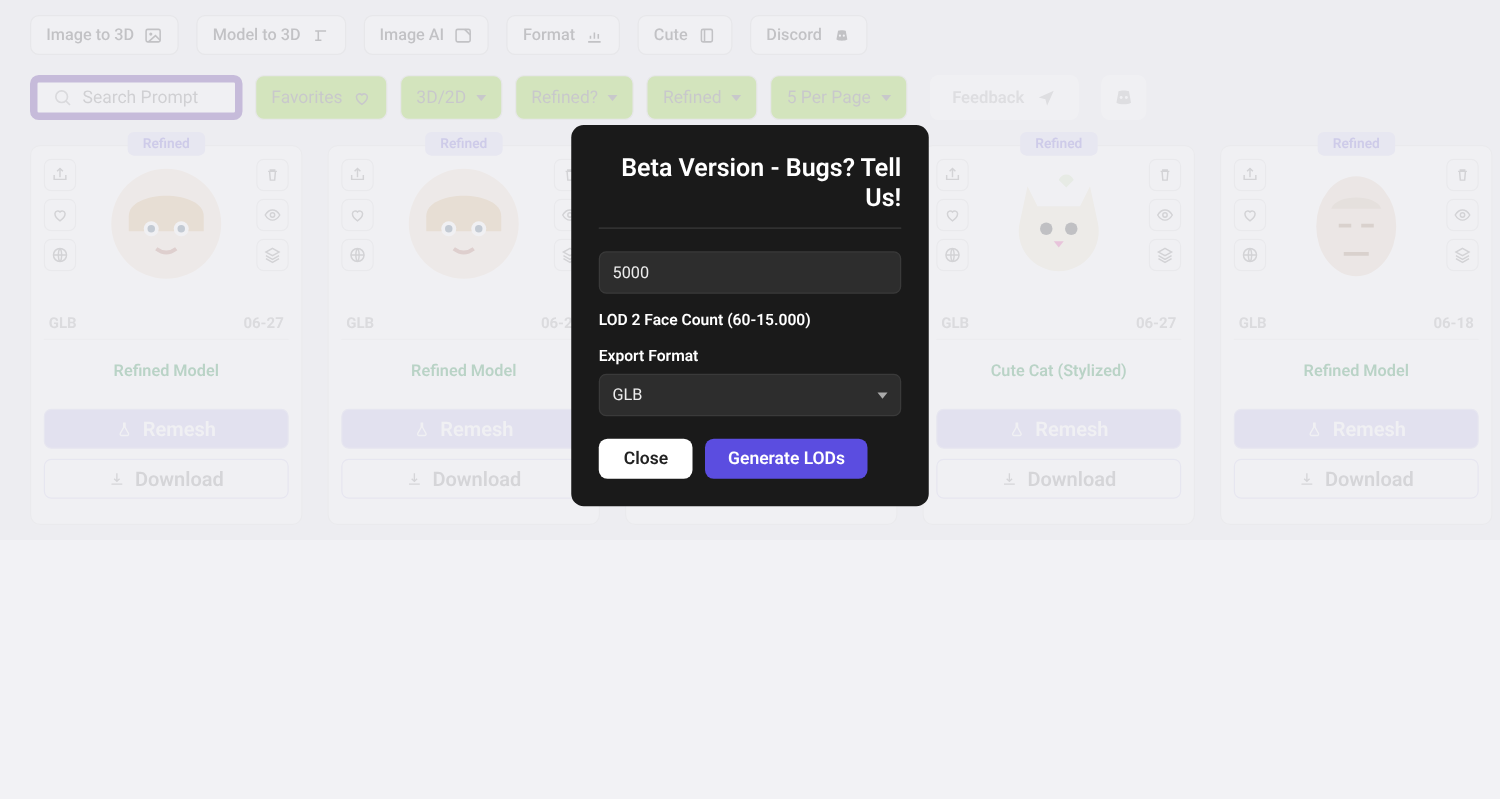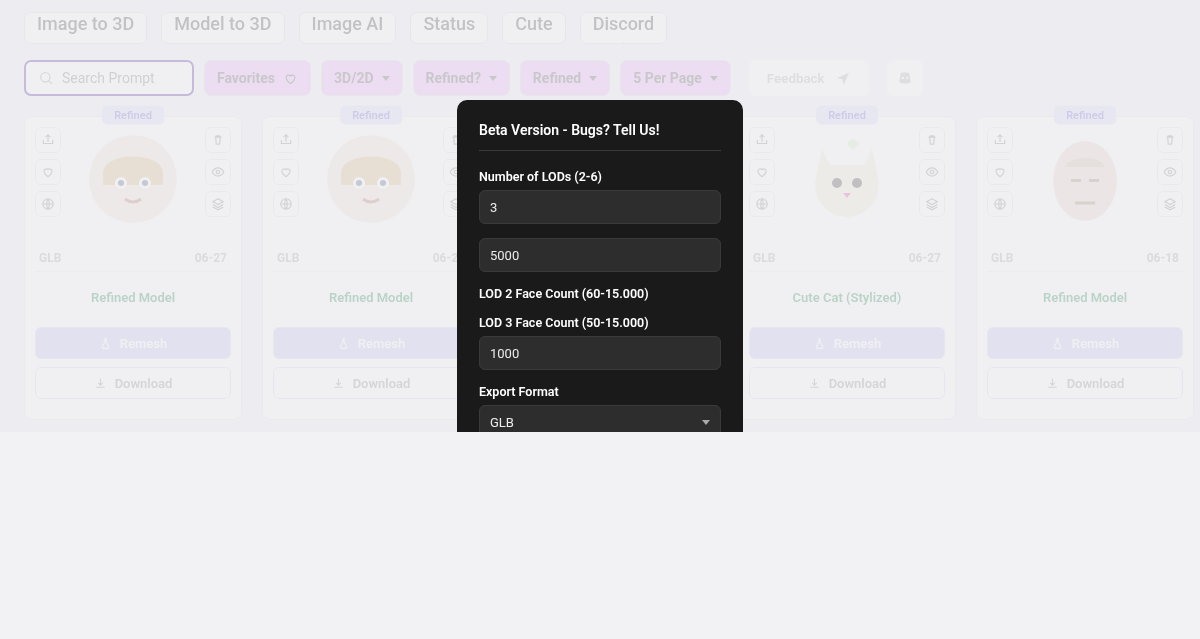--- a/index.html
+++ b/index.html
@@ -15,30 +15,30 @@
     --modal-bg:#1a1a1a;
     --modal-field:#2d2d2d;
   }
   *{box-sizing:border-box;font-family:-apple-system,BlinkMacSystemFont,"Segoe UI",Roboto,sans-serif;}
   body{margin:0;background:var(--bg);font-size:14px;color:#444;position:relative;}
   .page{padding:12px 24px;}
   
   .nav-row{display:flex;gap:14px;margin-bottom:16px;}
   .nav-btn{border:1px solid #d6d6d6;background:#fff;border-radius:7px;
            padding:0 12px;height:32px;display:flex;align-items:center;gap:8px;
-           color:#3a3a3a;font-size:18px;font-weight:500;flex-direction:column;}
+           color:#3a3a3a;font-size:13px;font-weight:500;}
   
   .filter-row{display:flex;gap:10px;align-items:center;margin-bottom:20px;}
-  .search-box{display:flex;align-items:center;gap:6px;border:2px solid #4c1d95;
+  .search-box{display:flex;align-items:center;gap:6px;border:6px solid #4c1d95;
               background:#fff;border-radius:7px;padding:0 12px;height:36px;width:170px;
               color:#9e9e9e;flex-shrink:0;}
   .search-box input{border:0;outline:0;flex:1;font-size:14px;color:#555;min-width:0;}
-  .chip{border:1px solid #d6d6d6;background:#f0abfc;border-radius:7px;
+  .chip{border:1px solid #d6d6d6;background:#84cc16;border-radius:7px;
         padding:0 12px;height:36px;display:flex;align-items:center;gap:8px;
-        color:#555;font-size:14px;font-weight:700;}
+        color:#555;font-size:14px;font-weight:400;}
   .feedback-btn{background:#fff;border:0;border-radius:7px;height:36px;
                 padding:0 18px;display:flex;align-items:center;gap:10px;
                 color:#b0b0b0;font-weight:600;margin-left:8px;}
   .discord-sq{width:36px;height:36px;background:#fff;border:0;border-radius:7px;
               display:flex;align-items:center;justify-content:center;color:#b0b0b0;margin-left:8px;}
   
   .grid{display:flex;gap:20px;}
   .card{flex:0 0 218px;border:1px solid var(--card-border);background:#fff;border-radius:8px;
         padding:10px 10px 12px 10px;display:flex;flex-direction:column;position:relative;}
   .tag{position:absolute;top:-2px;left:50%;transform:translate(-50%,-50%);
@@ -48,29 +48,29 @@
   .card-side{display:flex;flex-direction:column;gap:6px;}
   .sq{width:26px;height:26px;border:1px solid #e1e1e1;border-radius:6px;
       display:flex;align-items:center;justify-content:center;color:#808080;}
   .thumb{flex:1;display:flex;align-items:center;justify-content:center;height:120px;margin:-8px 0 6px 0;}
   .thumb svg{width:100px;height:100px;}
   .meta{display:flex;justify-content:space-between;color:#a3a3a3;font-size:12px;font-weight:700;
         padding:0 4px;margin-bottom:6px;}
   .rule{height:1px;background:#ececec;margin:0 0 18px 0;}
   .model-name{color:#15803d;font-size:13px;font-weight:600;text-align:center;margin-bottom:22px;}
   .big-btn{border:1px solid #d5d2ef;border-radius:6px;height:32px;display:flex;
-           align-items:center;justify-content:center;gap:8px;font-size:13px;font-weight:600;
+           align-items:center;justify-content:center;gap:8px;font-size:16px;font-weight:600;
            margin-bottom:8px;}
   .btn-primary{background:#c1bdeb;color:#fff;}
   .btn-secondary{background:#fff;color:#8a8a8a;}
   
   .overlay{position:absolute;inset:0;background:rgba(235,235,240,0.77);z-index:5;
            display:flex;align-items:flex-start;justify-content:center;padding-top:100px;}
   .modal{background:var(--modal-bg);border-radius:10px;width:286px;padding:22px;color:#fff;}
-  .modal-title{font-size:14px;font-weight:600;margin:0 0 12px 0;}
+  .modal-title{font-size:20px;font-weight:600;margin:0 0 12px 0;text-align:right;}
   .modal hr{border:0;border-top:1px solid #3a3a3a;margin:0 0 18px 0;}
   .mlabel{font-size:12.5px;font-weight:600;color:#fff;display:block;margin-bottom:6px;}
   .mgroup{margin-bottom:14px;}
   .minput, .mselect{width:100%;height:34px;background:var(--modal-field);border:1px solid #3a3a3a;
           border-radius:6px;padding:0 10px;color:#ececec;font-size:13px;outline:0;}
   .mselect{display:flex;align-items:center;justify-content:space-between;color:#ececec;}
   .mfooter{display:flex;gap:10px;margin-top:18px;}
   .mclose{background:#fff;color:#222;border:0;border-radius:7px;height:32px;
           padding:0 20px;font-weight:600;font-size:14px;}
   .mgen{background:var(--violet);color:#fff;border:0;border-radius:7px;height:32px;
@@ -190,21 +190,21 @@
           <use href="#i-text"></use>
         </svg>
       </button>
       <button class="nav-btn">
         <span>Image AI</span>
         <svg width="15" height="15" viewBox="0 0 24 24">
           <use href="#i-link"></use>
         </svg>
       </button>
       <button class="nav-btn">
-        <span>Status</span>
+        <span>Format</span>
         <svg width="15" height="15" viewBox="0 0 24 24">
           <use href="#i-chart"></use>
         </svg>
       </button>
       <button class="nav-btn">
         <span>Cute</span>
         <svg width="15" height="15" viewBox="0 0 24 24">
           <use href="#i-book"></use>
         </svg>
       </button>
@@ -570,32 +570,24 @@
         </div>
       </div>
     </div>
 </div>
 
 <div class="overlay">
   <div class="modal">
     <p class="modal-title">Beta Version - Bugs? Tell Us!</p>
     <hr>
     <div class="mgroup">
-      <label class="mlabel">Number of LODs (2-6)</label>
-      <input class="minput" value="3" style="">
-    </div>
-    <div class="mgroup">
       <input class="minput" value="5000" style="">
     </div>
     <div class="mgroup">
       <label class="mlabel">LOD 2 Face Count (60-15.000)</label>
-    </div>
-    <div class="mgroup">
-      <label class="mlabel">LOD 3 Face Count (50-15.000)</label>
-      <input class="minput" value="1000" style="">
     </div>
     <div class="mgroup">
       <label class="mlabel">Export Format</label>
       <div class="mselect">
         <span>GLB</span>
         <span class="chev" style="border-top-color:#aaa"></span>
       </div>
     </div>
     <div class="mfooter">
       <button class="mclose">Close</button>

